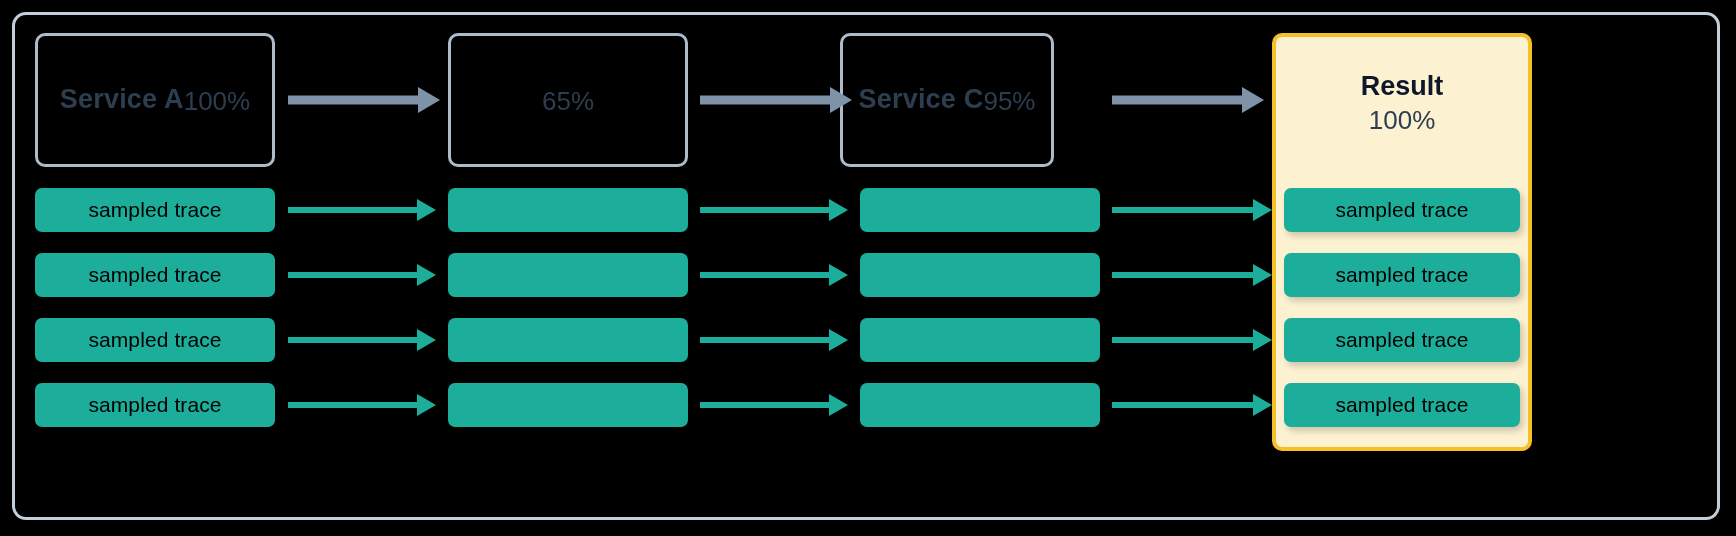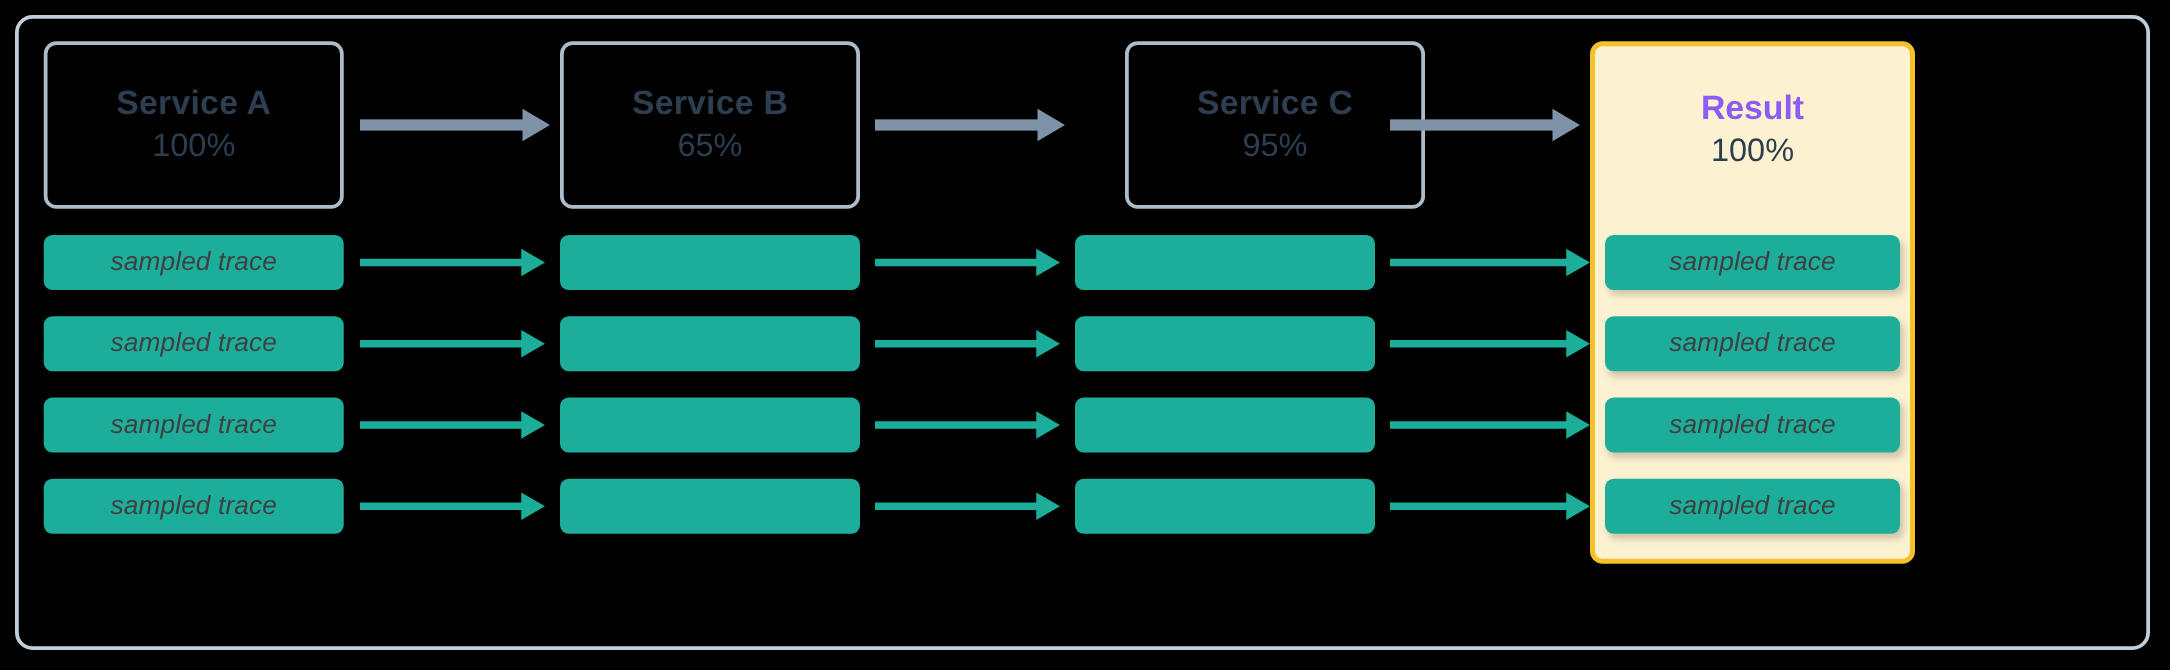--- a/index.html
+++ b/index.html
@@ -35,21 +35,20 @@
   
   .service-box {
     position: absolute;
     top: 33px;
     height: 134px;
     box-sizing: border-box;
     border: 3px solid #aebcca;
     border-radius: 10px;
     background: transparent;
     display: flex;
-    flex-direction: column;
     align-items: center;
     justify-content: center;
   }
   .service-title {
     font-size: 27px;
     font-weight: bold;
     color: #2c3e4f;
     line-height: 1.15;
     letter-spacing: 0.2px;
   }
@@ -80,21 +79,21 @@
     width: 100%;
     height: 134px;
     display: flex;
     flex-direction: column;
     align-items: center;
     justify-content: center;
   }
   .result-title {
     font-size: 27px;
     font-weight: bold;
-    color: #8b5cf6;
+    color: #0f172a;
     line-height: 1.15;
   }
   .result-pct {
     font-size: 26px;
     color: #2c3e4f;
     line-height: 1.2;
     margin-top: 3px;
   }
 
   
@@ -105,24 +104,23 @@
     background: #1cae9b;
     display: flex;
     align-items: center;
     justify-content: center;
   }
   .trace-bar.shadowed {
     box-shadow: 3px 4px 6px rgba(0,0,0,0.18);
   }
   .trace-label {
     font-size: 21px;
-    color: #404040;
+    color: #000000;
     letter-spacing: 0.1px;
     white-space: nowrap;
-    font-style: italic;
   }
 
   
   .arrow {
     position: absolute;
     height: 0;
   }
   .arrow .shaft {
     position: absolute;
     left: 0;
@@ -156,25 +154,24 @@
 <div id="canvas">
 
   <div class="outer-frame"></div>
 
   <div class="service-box" style="left:35px;  width:240px;">
     <div class="service-title">Service A</div>
     <div class="service-pct">100%</div>
   </div>
 
   <div class="service-box" style="left:448px; width:240px;">
-    <div class="service-title">Service B</div>
     <div class="service-pct">65%</div>
   </div>
 
-  <div class="service-box" style="left:900px; width:240px;">
+  <div class="service-box" style="left:840px; width:214px;">
     <div class="service-title">Service C</div>
     <div class="service-pct">95%</div>
   </div>
 
   <div class="result-box">
     <div class="result-head">
       <div class="result-title">Result</div>
       <div class="result-pct">100%</div>
     </div>
   </div>

